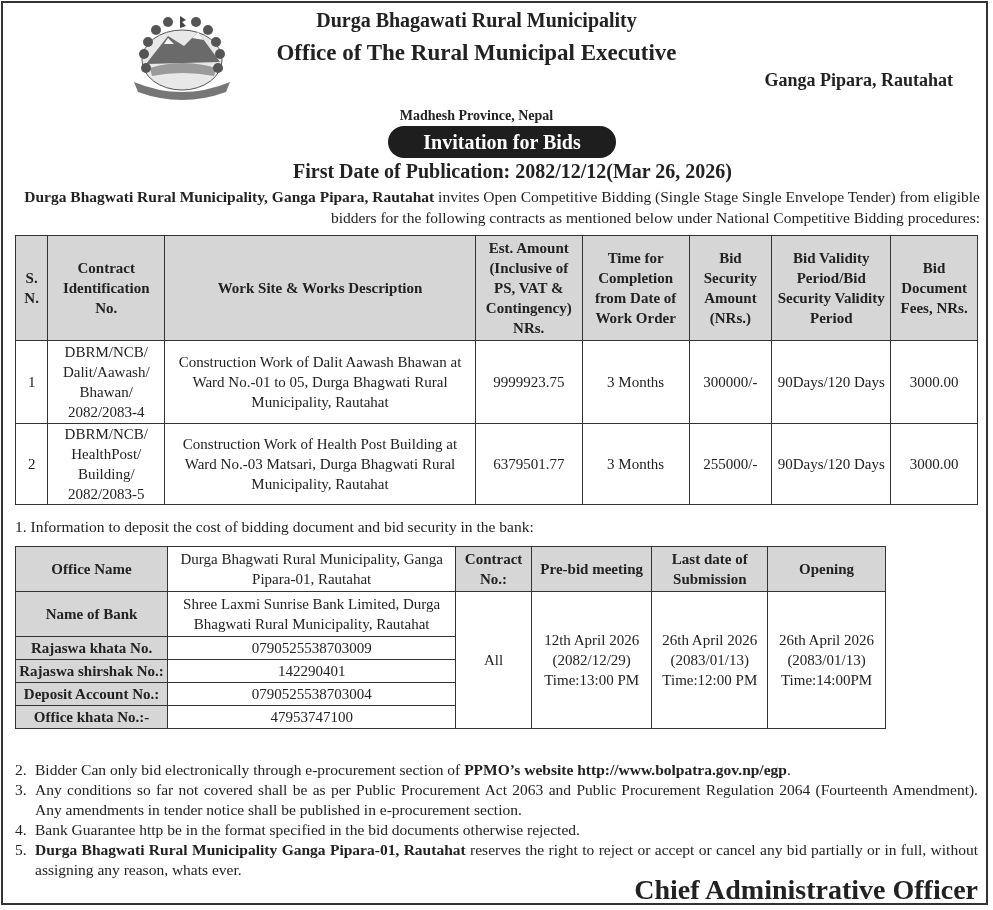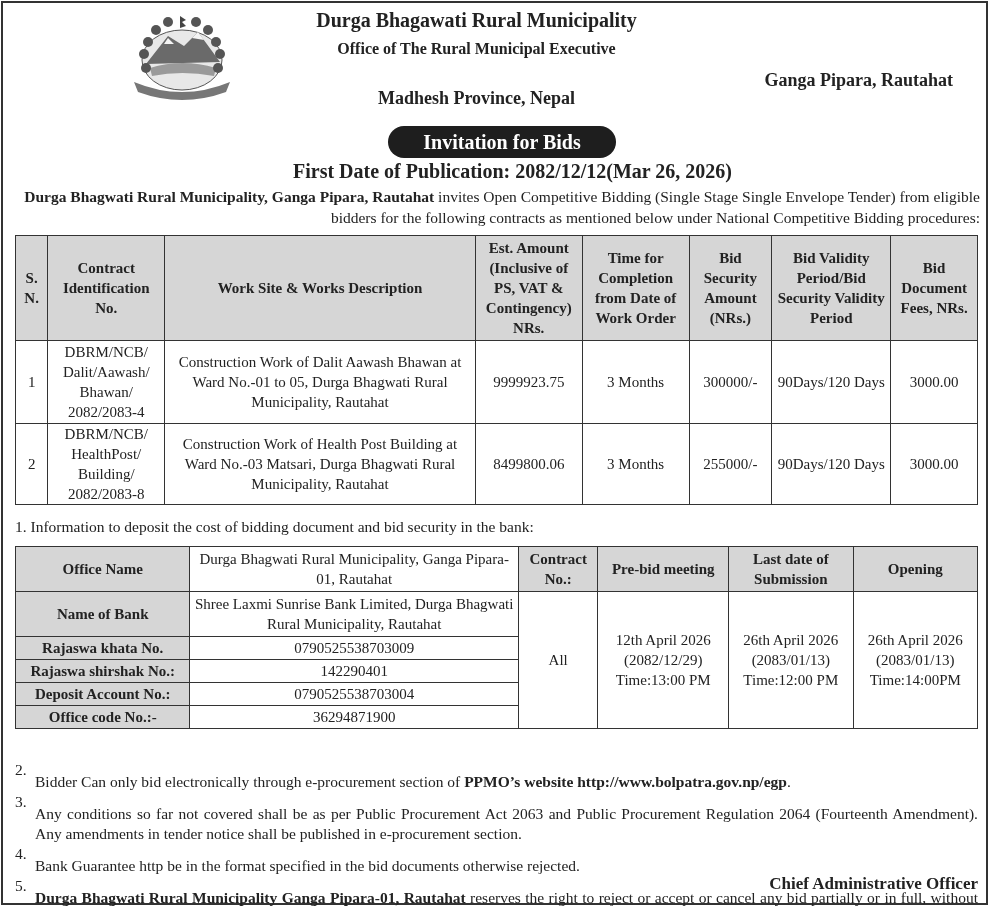--- a/index.html
+++ b/index.html
@@ -3,48 +3,48 @@
 <meta charset="utf-8">
 <style>
   html, body { margin: 0; padding: 0; background: #ffffff; }
   body { width: 993px; height: 910px; overflow: hidden; position: relative;
          font-family: "Liberation Serif", "DejaVu Serif", serif; color: #222; }
   .frame { position: absolute; left: 1px; top: 1px; width: 987px; height: 904px;
            border: 2px solid #333; box-sizing: border-box; }
   .logo { position: absolute; left: 128px; top: 12px; width: 108px; height: 90px; }
   .hdr { position: absolute; left: 0; width: 953px; text-align: center; font-weight: bold; }
   .h1 { top: 9px; font-size: 20px; }
-  .h2 { top: 40px; font-size: 16px; }
+  .h2 { top: 40px; font-size: 23px; }
   .h3 { top: 70px; font-size: 18px; text-align: right; }
-  .h4 { top: 88px; font-size: 18px; }
+  .h4 { top: 108px; font-size: 14px; }
   .banner { position: absolute; left: 388px; top: 126px; width: 228px; height: 32px;
             background: #1e1e1e; color: #fff; border-radius: 16px; text-align: center;
             font-weight: bold; font-size: 20px; line-height: 32px; }
   .pubdate { position: absolute; top: 160px; left: 0; width: 993px; text-align: center;
              font-weight: bold; font-size: 20px; padding-left: 16px; }
   .intro { position: absolute; left: 15px; top: 186px; width: 965px; font-size: 15.5px;
            line-height: 21px; text-align: right; }
   .intro b { font-weight: bold; }
   table { border-collapse: collapse; position: absolute; }
   td, th { border: 1.5px solid #333; text-align: center; vertical-align: middle;
            font-size: 15px; line-height: 20px; padding: 0 3px; }
   th { background: #d6d6d6; font-weight: bold; }
   .t1 { left: 15px; top: 235px; width: 963px; }
   .t1 thead th { height: 104px; }
   .t1 tbody td { height: 82px; }
   .t1 tbody tr:last-child td { height: 80px; }
   .note1 { position: absolute; left: 15px; top: 518px; font-size: 15.5px; }
-  .t2 { left: 15px; top: 546px; width: 963px; }
+  .t2 { left: 15px; top: 546px; width: 871px; }
   .t2 td, .t2 th { height: 22px; }
   .t2 tr.tall th, .t2 tr.tall td { height: 44px; }
   .notes { position: absolute; left: 15px; top: 760px; width: 963px; font-size: 15.5px; line-height: 20px; }
   .note { display: flex; }
   .note .num { width: 20px; flex: none; }
-  .note .txt { flex: 1; text-align: justify; margin-top: 12px; }
-  .signature { position: absolute; right: 15px; top: 874px; font-weight: bold; font-size: 17px; }
+  .note .txt { flex: 1; text-align: justify; }
+  .signature { position: absolute; right: 15px; top: 874px; font-weight: bold; font-size: 28px; }
 </style>
 </head>
 <body>
 
 <div class="frame"></div>
 
 <svg class="logo" viewBox="0 0 108 90">
   <ellipse cx="54" cy="48" rx="40" ry="30" fill="#e8e8e8" stroke="#555" stroke-width="1"></ellipse>
   <path d="M18 52 L40 24 L56 34 L70 20 L92 50 Z" fill="#6a6a6a"></path>
   <path d="M36 32 L40 26 L46 32 Z M64 26 L70 20 L76 28 Z" fill="#f4f4f4"></path>
@@ -105,23 +105,23 @@
       <td>DBRM/NCB/ Dalit/Aawash/ Bhawan/ 2082/2083-4</td>
       <td>Construction Work of Dalit Aawash Bhawan at Ward No.-01 to 05, Durga Bhagwati Rural Municipality, Rautahat</td>
       <td>9999923.75</td>
       <td>3 Months</td>
       <td>300000/-</td>
       <td>90Days/120 Days</td>
       <td>3000.00</td>
     </tr>
     <tr>
       <td>2</td>
-      <td>DBRM/NCB/ HealthPost/ Building/ 2082/2083-8</td>
+      <td>DBRM/NCB/ HealthPost/ Building/ 2082/2083-5</td>
       <td>Construction Work of Health Post Building at Ward No.-03 Matsari, Durga Bhagwati Rural Municipality, Rautahat</td>
-      <td>8499800.06</td>
+      <td>6379501.77</td>
       <td>3 Months</td>
       <td>255000/-</td>
       <td>90Days/120 Days</td>
       <td>3000.00</td>
     </tr>
   </tbody>
 </table>
 
 <div class="note1">1.  Information to deposit the cost of bidding document and bid security in the bank:</div>
 
@@ -169,22 +169,22 @@
   </tr>
   <tr>
     <th>Rajaswa shirshak No.:</th>
     <td>142290401</td>
   </tr>
   <tr>
     <th>Deposit Account No.:</th>
     <td>0790525538703004</td>
   </tr>
   <tr>
-    <th>Office code No.:-</th>
-    <td>36294871900</td>
+    <th>Office khata No.:-</th>
+    <td>47953747100</td>
   </tr>
 
 </tbody>
   </table>
 
 <div class="notes">
   <div class="note">
     <span class="num">2.</span>
     <span class="txt"><span>Bidder Can only bid electronically through e-procurement section of </span><b>PPMO’s website http://www.bolpatra.gov.np/egp</b><span>.</span></span>
   </div>

